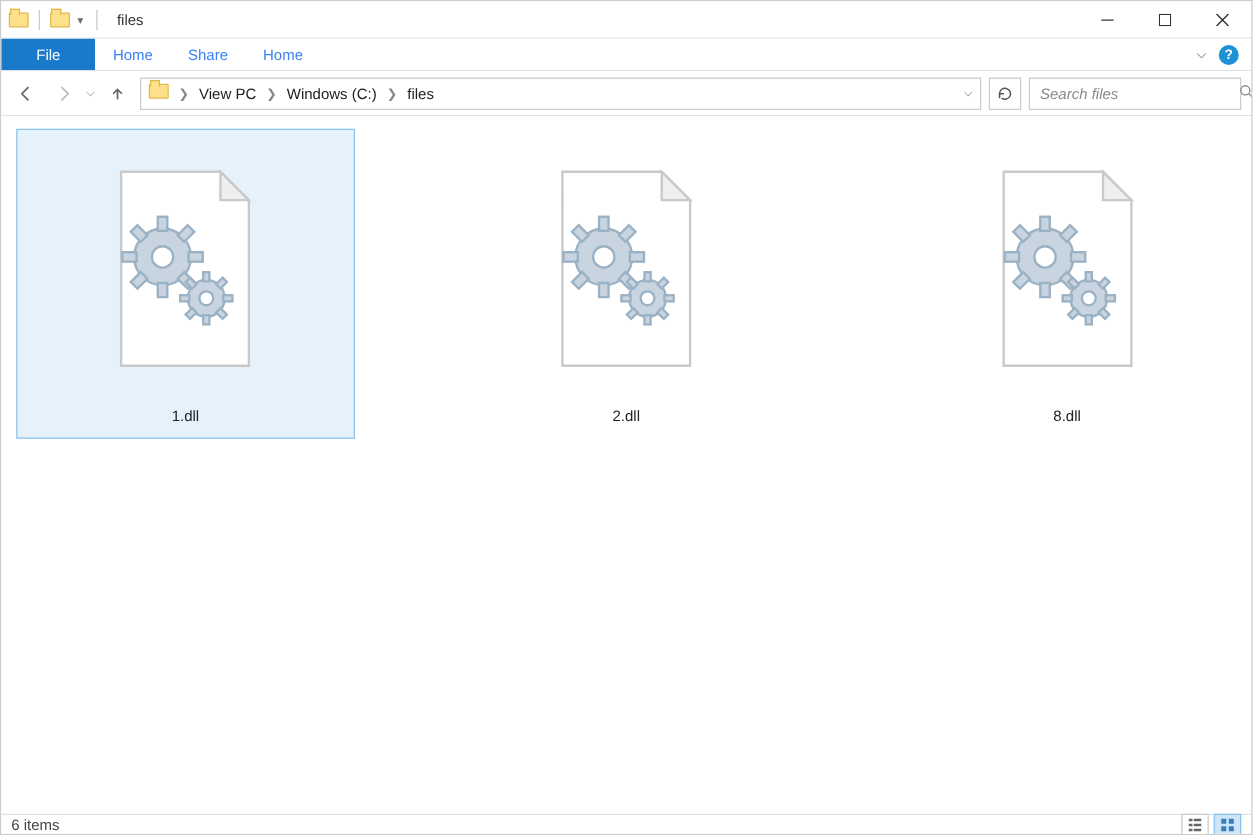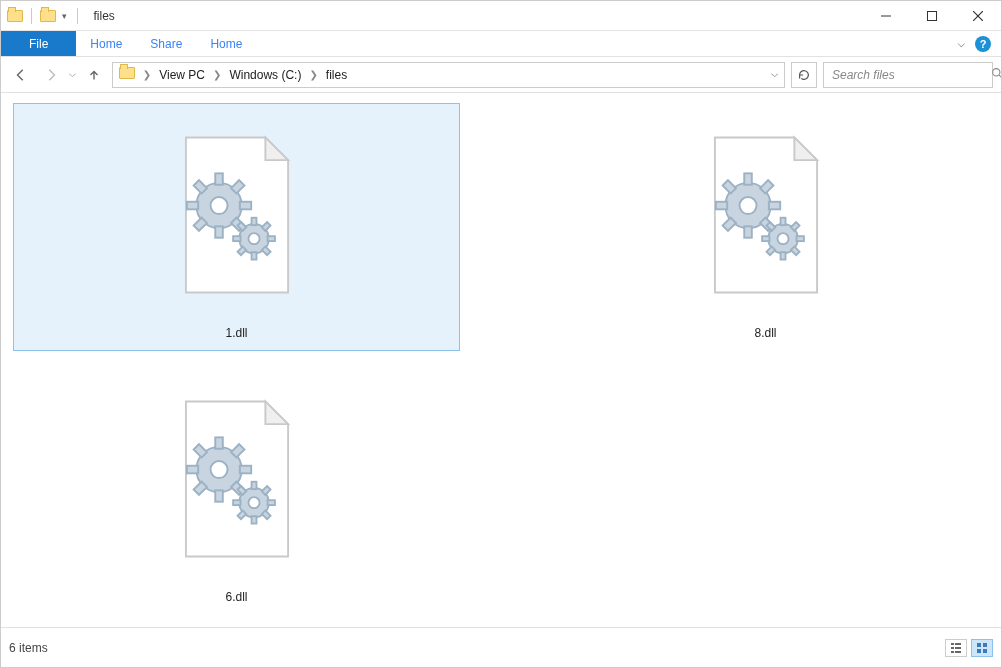--- a/index.html
+++ b/index.html
@@ -120,21 +120,21 @@
   .search-icon { color:#888; }
   
   .content {
     flex:1;
     overflow:auto;
     padding: 10px 12px 4px 12px;
     background:#fff;
   }
   .grid {
     display:grid;
-    grid-template-columns: repeat(2, 1fr);
+    grid-template-columns: repeat(3, 1fr);
     gap: 16px 82px;
   }
   .tile {
     display:flex; flex-direction:column; align-items:center;
     padding: 6px 6px 10px 6px;
     border:1px solid transparent;
   }
   .tile.selected {
     border:1px solid #8cc3ec;
     background:#e6f2fb;
@@ -149,21 +149,21 @@
     color:#222;
   }
   
   .dll-file {
     width:140px; height:180px;
     position:relative;
   }
   .dll-file svg { width:100%; height:100%; }
   
   .statusbar {
-    height:40px;
+    height:16px;
     border-top:1px solid #e1e1e1;
     display:flex; align-items:center;
     padding:0 8px;
     background:#fff;
     color:#444;
   }
   .statusbar .sright { margin-left:auto; display:flex; gap:4px; }
   .view-toggle {
     width:22px; height:18px; border:1px solid #ccc;
     display:flex; align-items:center; justify-content:center;
@@ -271,29 +271,29 @@
             </svg></div>
     </div>
     <div class="fname">1.dll</div>
   </div>
       <div class="tile">
     <div class="icon-wrap">
       <div class="dll-file"><svg viewBox="0 0 148 180">
               <use href="#dll-icon"></use>
             </svg></div>
     </div>
-    <div class="fname">8.dll</div>
+    <div class="fname">2.dll</div>
   </div>
       <div class="tile">
     <div class="icon-wrap">
       <div class="dll-file"><svg viewBox="0 0 148 180">
               <use href="#dll-icon"></use>
             </svg></div>
     </div>
-    <div class="fname">6.dll</div>
+    <div class="fname">8.dll</div>
   </div>
     </div>
 </div>
 
 <div class="statusbar">
   <span>6 items</span>
   <div class="sright">
     <div class="view-toggle">
       <svg viewBox="0 0 12 12">
         <rect x="1" y="1" width="3" height="2" fill="#666"></rect>

